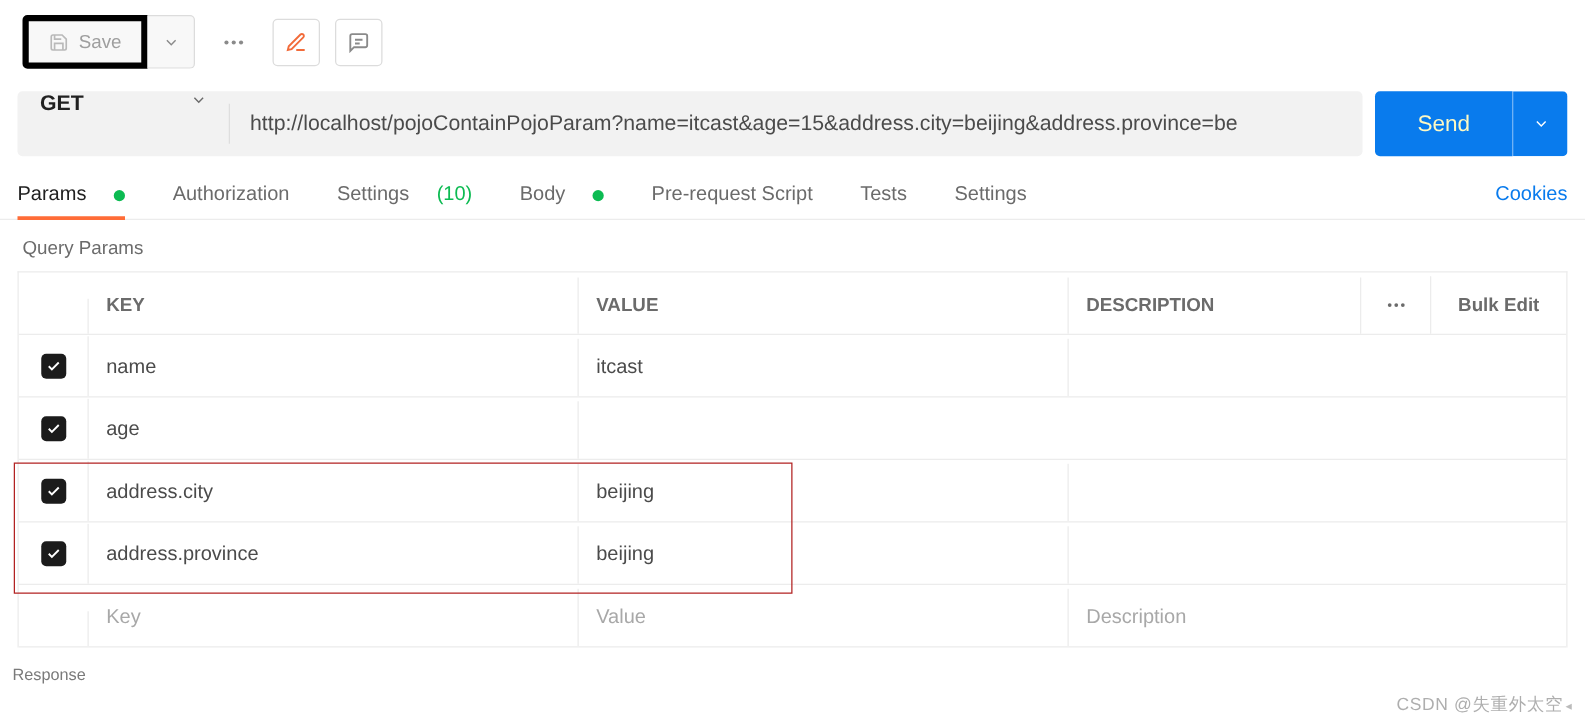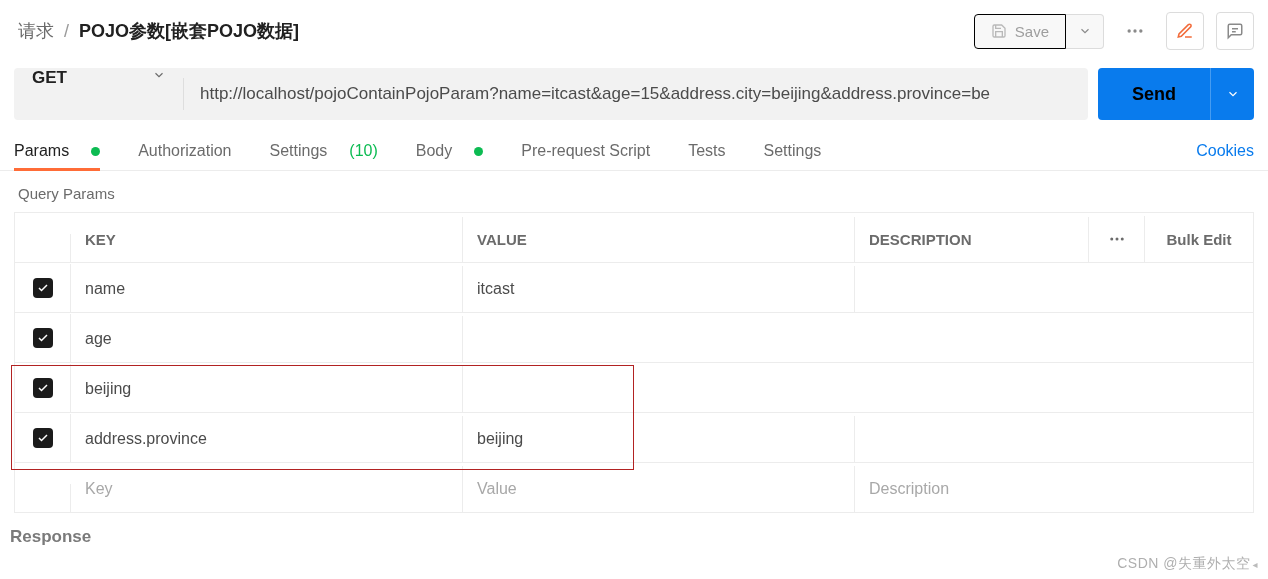--- a/index.html
+++ b/index.html
@@ -23,21 +23,21 @@
       display: flex;
       align-items: center;
       gap: 10px;
       font-size: 18px;
       color: #6b6b6b;
     }
     .breadcrumb .sep { color: #9a9a9a; }
     .breadcrumb .title { color: #212121; font-weight: 600; }
     .header-actions { display: flex; align-items: center; gap: 12px; }
     .btn-save {
-      border: 1px solid #000000;
+      border: 5px solid #000000;
       background: #f8f8f8;
       color: #9e9e9e;
       padding: 8px 16px;
       border-radius: 4px 0 0 4px;
       font-size: 15px;
       display: flex; align-items: center; gap: 8px;
       cursor: not-allowed;
     }
     .save-group { display: flex; }
     .btn-save-drop {
@@ -73,21 +73,21 @@
       width:1px; background:#dedede;
     }
     .url-input {
       flex:1; background:transparent; border:none; outline:none;
       font-size:17px; padding:0 16px; color:#4b4b4b;
       white-space:nowrap; overflow:hidden; text-overflow:clip;
       display:flex; align-items:center;
     }
     .send-group { display:flex; }
     .btn-send {
-      background:#097bed; color:#000000; font-size:18px; font-weight:700;
+      background:#097bed; color:#fef9c3; font-size:18px; font-weight:400;
       border:none; padding:0 34px; border-radius:4px 0 0 4px;
     }
     .btn-send-drop {
       width:44px; background:#097bed; border:none; border-radius:0 4px 4px 0;
       display:flex; align-items:center; justify-content:center;
       border-left:1px solid rgba(255,255,255,.25);
     }
 
     
     .tabs {
@@ -119,34 +119,29 @@
     .nrow .c-desc { border-right:none;}
     .placeholder .cell { color:#a8a8a8; }
     .chk { width:20px; height:20px; border-radius:4px; background:#1b1b1b; display:flex;align-items:center;justify-content:center;}
 
     .highlight-box {
       position:absolute; border:1.5px solid #b22222;
       left: -4px; width: 623px; top: 152px; height: 105px;
       pointer-events:none;
     }
 
-    .response-label { padding:14px 10px; font-size:17px; color:#7a7a7a;font-weight:bold; }
+    .response-label { padding:14px 10px; font-size:13px; color:#7a7a7a; }
 
     .watermark { position:absolute; right:10px; bottom:6px; color:rgba(120,120,120,.6); font-size:14px; letter-spacing:.5px;}
     .watermark .tail::after{content:"◂"; font-size:10px; margin-left:2px; color:rgba(120,120,120,.5);}
   </style>
 </head>
 <body>
 
 <div class="header">
-  <div class="breadcrumb">
-    <span>请求</span>
-    <span class="sep">/</span>
-    <span class="title">POJO参数[嵌套POJO数据]</span>
-  </div>
   <div class="header-actions">
     <div class="save-group">
       <button class="btn-save">
         <svg width="16" height="16" viewBox="0 0 24 24" fill="none" stroke="#b9b9b9" stroke-width="2">
             <path d="M19 21H5a2 2 0 0 1-2-2V5a2 2 0 0 1 2-2h11l5 5v11a2 2 0 0 1-2 2z"></path>
             <polyline points="17 21 17 13 7 13 7 21"></polyline>
             <polyline points="7 3 7 8 15 8"></polyline>
           </svg>
         <span>Save</span>
       </button>
@@ -266,20 +261,21 @@
     <div class="cell c-desc"></div>
   </div>
   <div class="row nrow">
     <div class="cell c-check">
       <span class="chk">
           <svg width="12" height="12" viewBox="0 0 24 24" fill="none" stroke="#fff" stroke-width="3">
             <polyline points="20 6 9 17 4 12"></polyline>
           </svg>
         </span>
     </div>
+    <div class="cell c-key">address.city</div>
     <div class="cell c-val">beijing</div>
     <div class="cell c-desc"></div>
   </div>
   <div class="row nrow">
     <div class="cell c-check">
       <span class="chk">
           <svg width="12" height="12" viewBox="0 0 24 24" fill="none" stroke="#fff" stroke-width="3">
             <polyline points="20 6 9 17 4 12"></polyline>
           </svg>
         </span>

